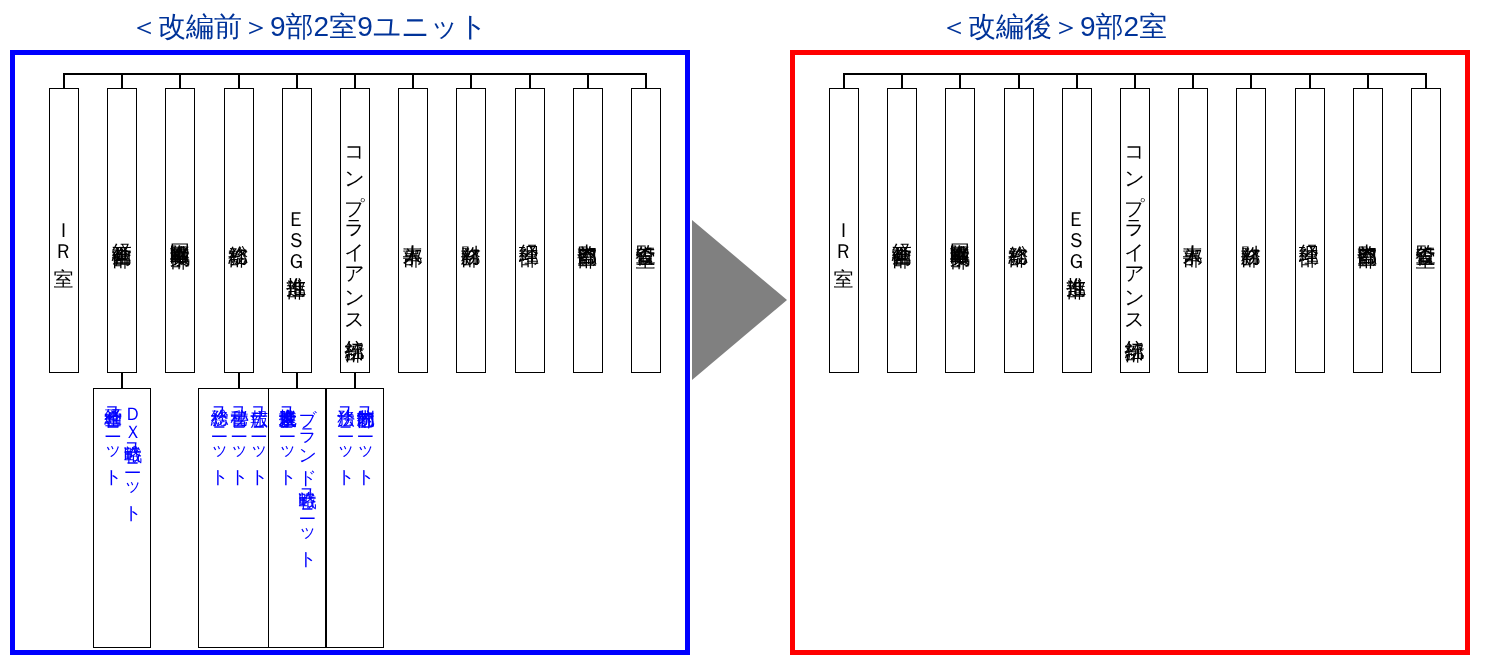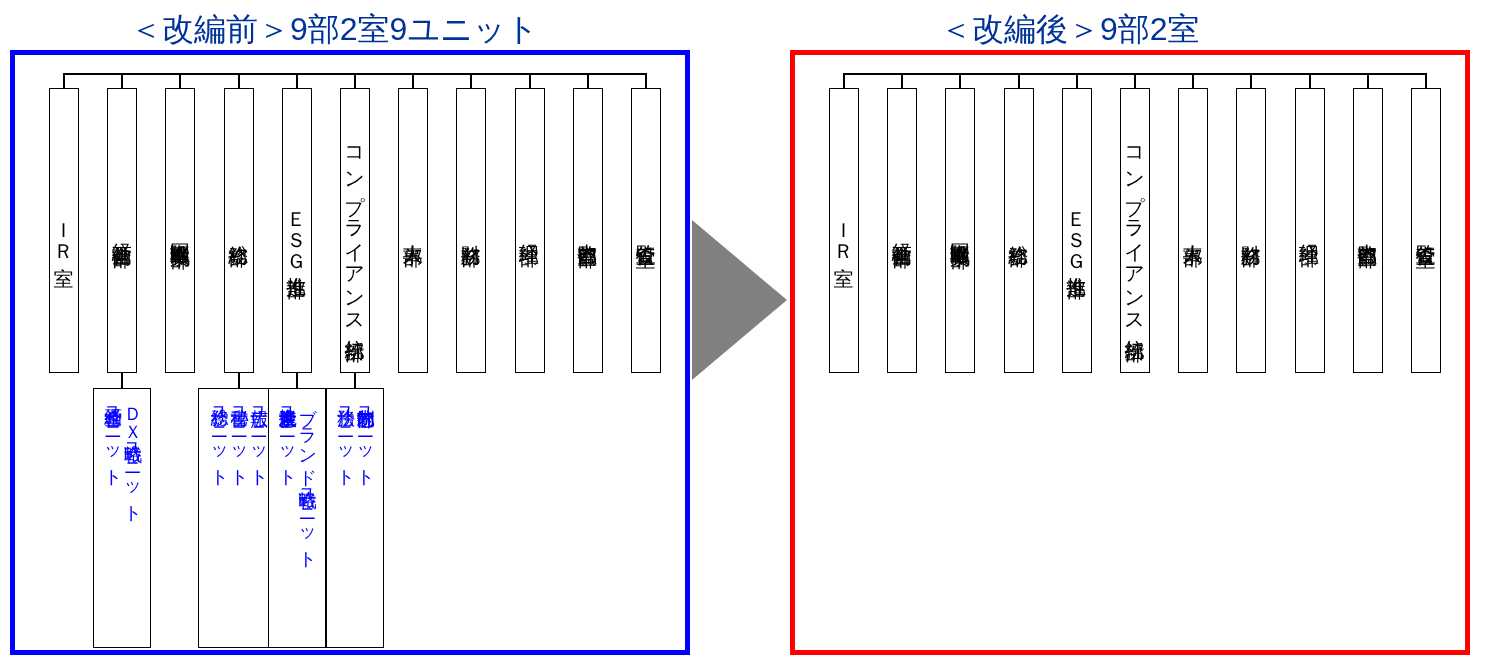--- a/index.html
+++ b/index.html
@@ -5,21 +5,21 @@
     * { box-sizing: border-box; margin: 0; padding: 0; }
     body {
       width: 1497px;
       height: 668px;
       font-family: "MS Gothic", "Meiryo", sans-serif;
       background: #fff;
       position: relative;
     }
     .title {
       position: absolute;
-      font-size: 32px;
+      font-size: 28px;
       color: #003399;
       white-space: nowrap;
     }
     .title-left { left: 130px; top: 8px; }
     .title-right { left: 940px; top: 8px; }
 
     .panel {
       position: absolute;
       top: 50px;
       height: 605px;

